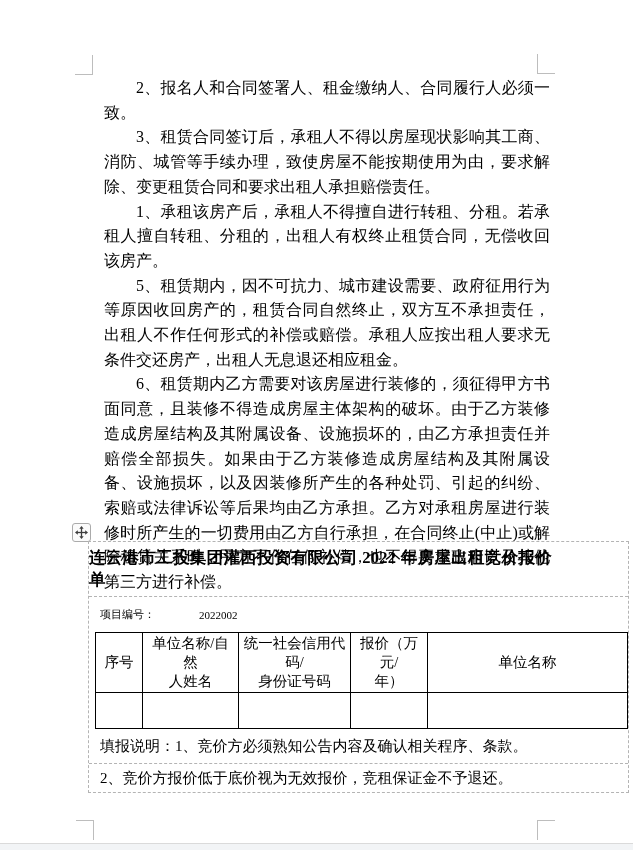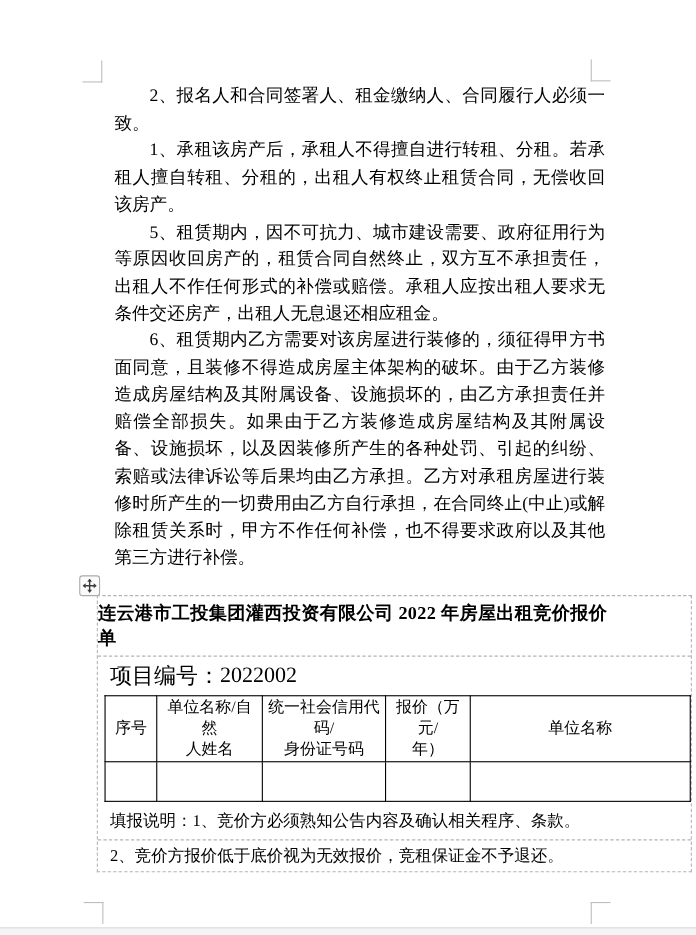--- a/index.html
+++ b/index.html
@@ -39,21 +39,21 @@
     border:1px dashed #b4b4b4;
   }
   .form-title {
     height:55px; border-bottom:1px dashed #b4b4b4;
     display:flex; align-items:center; justify-content:center;
     padding-right:62px;
     font-weight:bold; font-size:16.5px; letter-spacing:0.3px;
   }
   .form-project {
     height:35px; display:flex; align-items:center;
-    padding-left:11px; font-size:20px;
+    padding-left:11px; font-size:11px;gap:44px;
   }
   table.bid-table {
     border-collapse:collapse; table-layout:fixed;
     margin-left:6px; width:533px;
   }
   .bid-table th, .bid-table td {
     border:1.5px solid #000;
     font-size:14.5px; font-weight:normal;
     text-align:center; vertical-align:middle;
     line-height:19px; padding:1px 2px;
@@ -84,20 +84,21 @@
 </head>
 <body>
 
 <div class="crop tl"></div>
 <div class="crop tr"></div>
 <div class="crop bl"></div>
 <div class="crop br"></div>
 
 <div class="clauses">
   <p>2、报名人和合同签署人、租金缴纳人、合同履行人必须一致。</p>
+  <p>3、租赁合同签订后，承租人不得以房屋现状影响其工商、消防、城管等手续办理，致使房屋不能按期使用为由，要求解除、变更租赁合同和要求出租人承担赔偿责任。</p>
   <p>1、承租该房产后，承租人不得擅自进行转租、分租。若承租人擅自转租、分租的，出租人有权终止租赁合同，无偿收回该房产。</p>
   <p>5、租赁期内，因不可抗力、城市建设需要、政府征用行为等原因收回房产的，租赁合同自然终止，双方互不承担责任，出租人不作任何形式的补偿或赔偿。承租人应按出租人要求无条件交还房产，出租人无息退还相应租金。</p>
   <p>6、租赁期内乙方需要对该房屋进行装修的，须征得甲方书面同意，且装修不得造成房屋主体架构的破坏。由于乙方装修造成房屋结构及其附属设备、设施损坏的，由乙方承担责任并赔偿全部损失。如果由于乙方装修造成房屋结构及其附属设备、设施损坏，以及因装修所产生的各种处罚、引起的纠纷、索赔或法律诉讼等后果均由乙方承担。乙方对承租房屋进行装修时所产生的一切费用由乙方自行承担，在合同终止(中止)或解除租赁关系时，甲方不作任何补偿，也不得要求政府以及其他第三方进行补偿。</p>
 </div>
 
 <div class="move-handle">
   <svg width="13" height="13" viewBox="0 0 12 12">
     <g fill="#3c3c3c" stroke="#3c3c3c">
       <line x1="6" y1="2" x2="6" y2="10" stroke-width="1.2"></line>
       <line x1="2" y1="6" x2="10" y2="6" stroke-width="1.2"></line>

